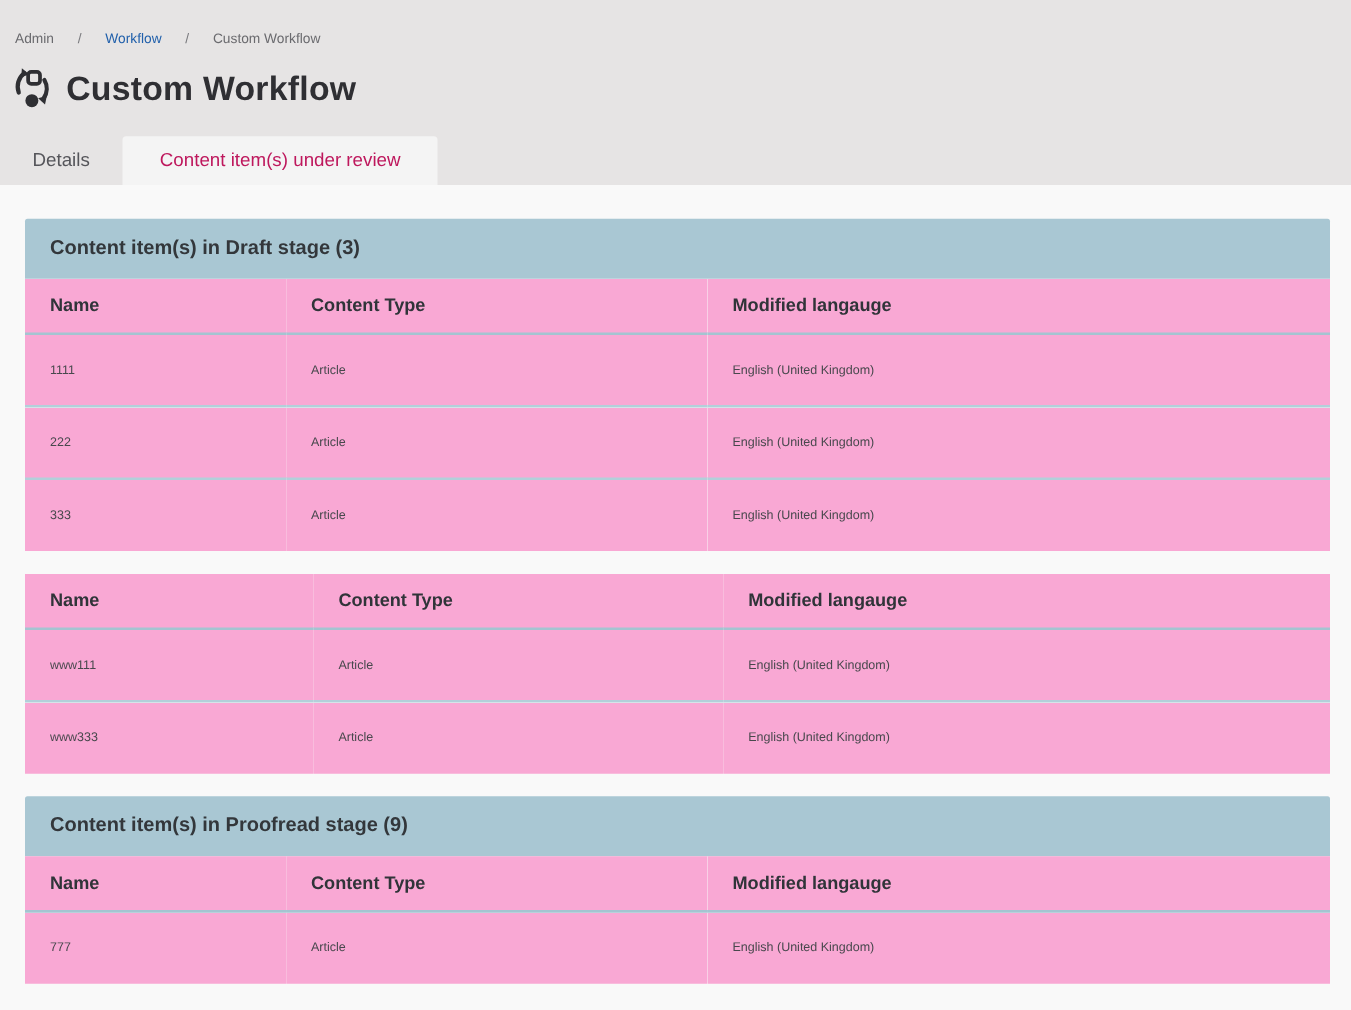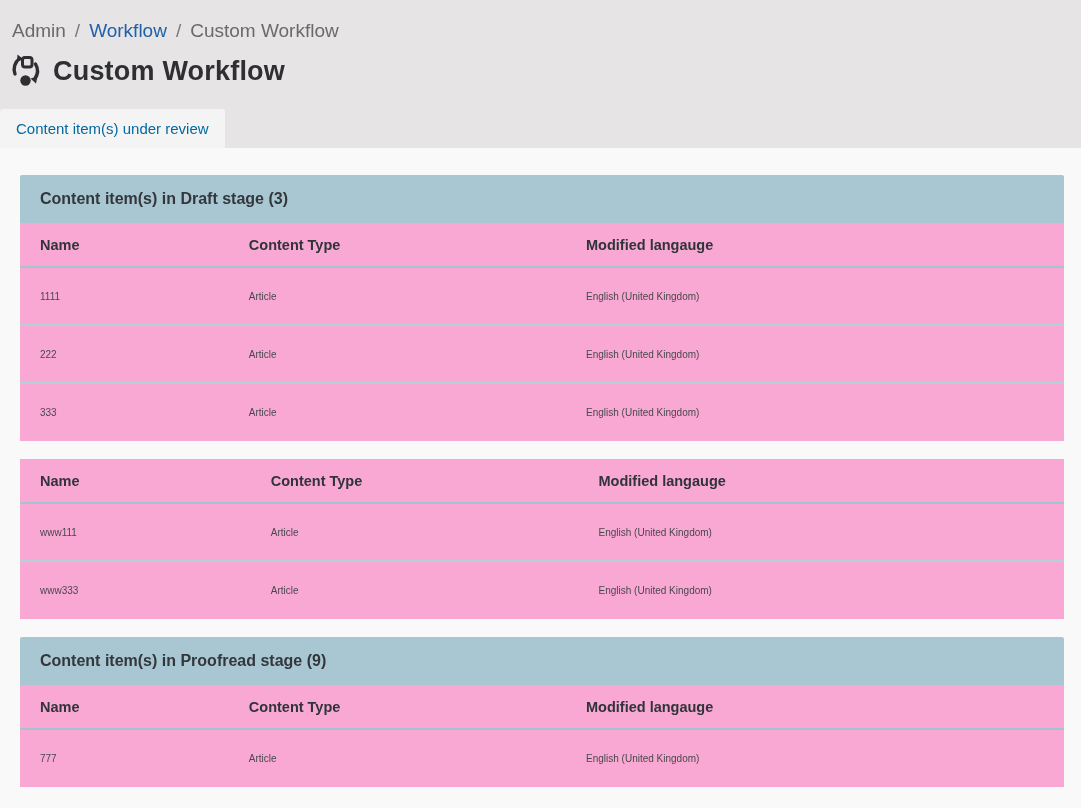--- a/index.html
+++ b/index.html
@@ -10,24 +10,24 @@
     color: #47474b;
   }
 
   
   .top {
     background: #e6e4e4;
   }
   .breadcrumb {
     display: flex;
     align-items: center;
-    gap: 9px;
+    gap: 19px;
     padding: 30px 12px 0 12px;
     height: 32px;
-    font-size: 19px;
+    font-size: 11px;
     color: #6a6a6e;
   }
   .breadcrumb .crumb-link {
     color: #2160ab;
     text-decoration: none;
     cursor: pointer;
   }
   .breadcrumb .sep { color: #7a7a7e; }
 
   .title-row {
@@ -54,23 +54,23 @@
   .tab {
     display: flex;
     align-items: center;
     font-size: 15px;
     color: #55555a;
     cursor: pointer;
     white-space: nowrap;
   }
   .tab.inactive { padding: 0 26px; }
   .tab.active {
-    padding: 0 16px;
+    padding: 0 30px;
     background: #f4f4f4;
-    color: #0369a1;
+    color: #be185d;
     border-top-left-radius: 3px;
     border-top-right-radius: 3px;
   }
 
   
   .content {
     padding: 27px 17px 0 20px;
   }
   .section { margin-bottom: 18px; }
   .section-header {
@@ -141,20 +141,21 @@
         <polygon points="9.5,1.5 15.5,6.5 9,8.5" fill="#2f2f33"></polygon>
         <polygon points="22.5,25.5 29.5,23.5 28,30.5" fill="#2f2f33"></polygon>
         <rect x="14.5" y="4.5" width="9.5" height="9.5" rx="2.5" fill="none" stroke="#2f2f33" stroke-width="3"></rect>
         <circle cx="17.5" cy="27.5" r="5.2" fill="#2f2f33"></circle>
       </svg>
     </span>
     <h1>Custom Workflow</h1>
   </div>
 
   <div class="tabs">
+    <div class="tab inactive">Details</div>
     <div class="tab active">Content item(s) under review</div>
   </div>
 
 </div>
 
 <div class="content">
 
   <div class="section">
     <div class="section-header">Content item(s) in Draft stage (3)</div>
     <table class="tbl-a">

